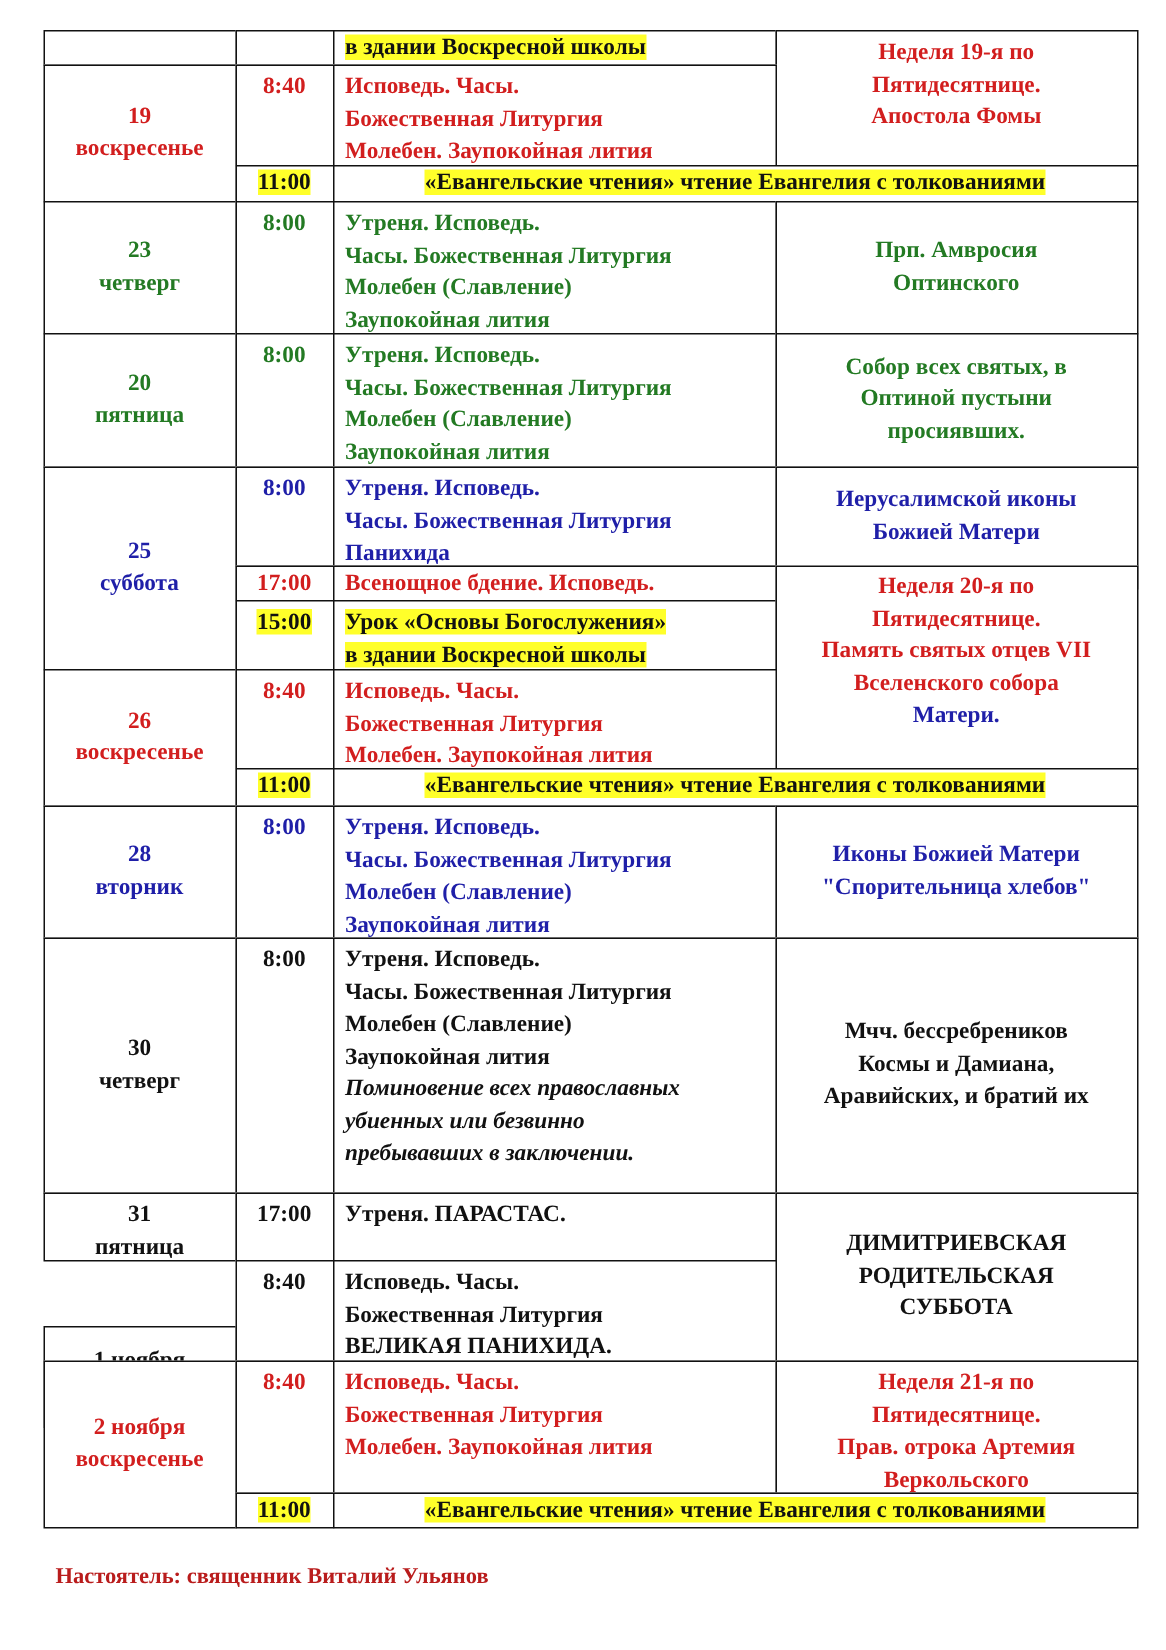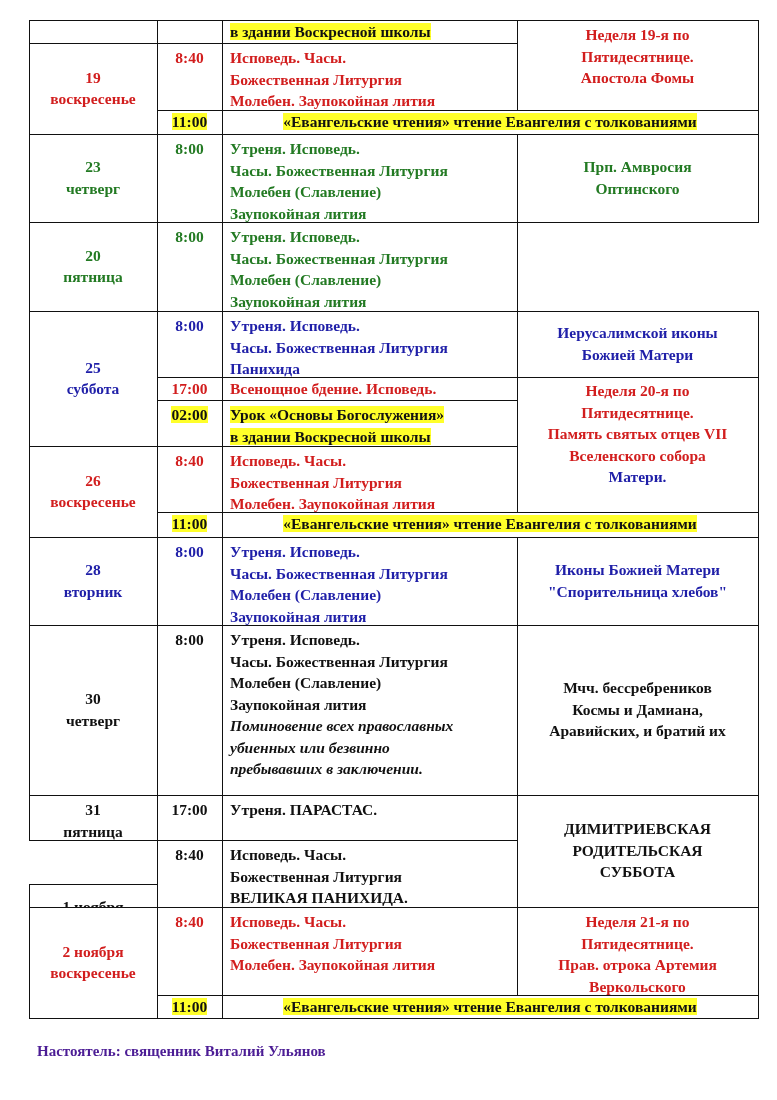--- a/index.html
+++ b/index.html
@@ -11,21 +11,21 @@
   .center { text-align: center; }
   .red { color: #d21e1e; }
   .green { color: #237a23; }
   .blue { color: #1f1fa8; }
   .black { color: #111; }
   .hl { background: #ffff2a; }
   .it { font-style: italic; }
   .line { display: block; }
   .line span { }
   #footer { position: absolute; left: 37px; top: 1043px; font-family: "Liberation Serif", serif;
-            font-size: 15px; font-weight: bold; color: #4c1d95; white-space: nowrap; }
+            font-size: 15px; font-weight: bold; color: #b91c1c; white-space: nowrap; }
 </style>
 </head>
 <body>
 
 <div id="sched">
     <div class="cell" style="left: 29px; top: 20px; width: 129px; height: 24px;"></div>
     <div class="cell" style="left: 157px; top: 20px; width: 66px; height: 24px;"></div>
     <div class="cell" style="left: 222px; top: 20px; width: 296px; height: 24px;">
       <div class="txt black" style="left: 7px; width: 286px; top: 0px;">
         <span class="line"><span class="hl">в здании Воскресной школы</span></span>
@@ -103,20 +103,27 @@
       </div>
     </div>
     <div class="cell" style="left: 222px; top: 222px; width: 296px; height: 90px;">
       <div class="txt green" style="left: 7px; width: 286px; top: 3px;">
         <span class="line"><span>Утреня. Исповедь.</span></span>
         <span class="line"><span>Часы. Божественная Литургия</span></span>
         <span class="line"><span>Молебен (Славление)</span></span>
         <span class="line"><span>Заупокойная лития</span></span>
       </div>
     </div>
+    <div class="cell" style="left: 517px; top: 222px; width: 242px; height: 90px;">
+      <div class="txt green center" style="left: 0px; width: 239px; top: 10.75px;">
+        <span class="line"><span>Собор всех святых, в</span></span>
+        <span class="line"><span>Оптиной пустыни</span></span>
+        <span class="line"><span>просиявших.</span></span>
+      </div>
+    </div>
     <div class="cell" style="left: 29px; top: 311px; width: 129px; height: 136px;">
       <div class="txt blue center" style="left: 0px; width: 126px; top: 44.5px;">
         <span class="line"><span>25</span></span>
         <span class="line"><span>суббота</span></span>
       </div>
     </div>
     <div class="cell" style="left: 157px; top: 311px; width: 66px; height: 67px;">
       <div class="txt blue center" style="left: 0px; width: 63px; top: 3px;">
         <span class="line"><span>8:00</span></span>
       </div>
@@ -139,21 +146,21 @@
         <span class="line"><span>17:00</span></span>
       </div>
     </div>
     <div class="cell" style="left: 222px; top: 377px; width: 296px; height: 24px;">
       <div class="txt red" style="left: 7px; width: 286px; top: 0px;">
         <span class="line"><span>Всенощное бдение. Исповедь.</span></span>
       </div>
     </div>
     <div class="cell" style="left: 157px; top: 400px; width: 66px; height: 47px;">
       <div class="txt black center" style="left: 0px; width: 63px; top: 3px;">
-        <span class="line"><span class="hl">02:00</span></span>
+        <span class="line"><span class="hl">15:00</span></span>
       </div>
     </div>
     <div class="cell" style="left: 222px; top: 400px; width: 296px; height: 47px;">
       <div class="txt black" style="left: 7px; width: 286px; top: 3px;">
         <span class="line"><span class="hl">Урок «Основы Богослужения»</span></span>
         <span class="line"><span class="hl">в здании Воскресной школы</span></span>
       </div>
     </div>
     <div class="cell" style="left: 517px; top: 377px; width: 242px; height: 136px;">
       <div class="txt red center" style="left: 0px; width: 239px; top: 2px;">

